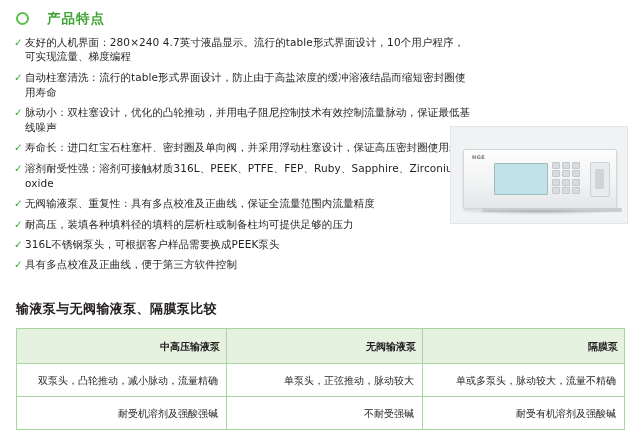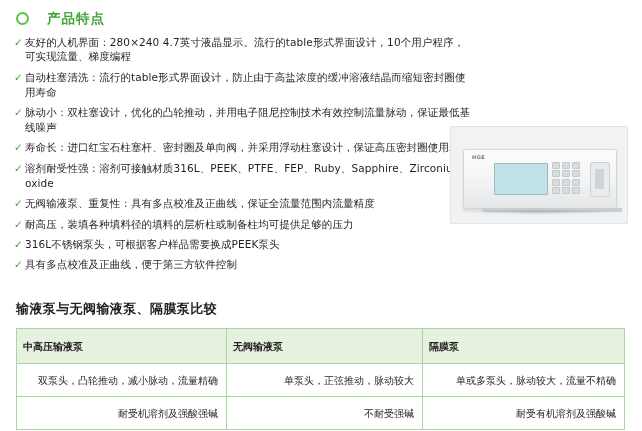--- a/index.html
+++ b/index.html
@@ -188,21 +188,21 @@
     line-height: 1.3;
     padding: 7px 8px;
     text-align: right;
     vertical-align: middle;
     color: #231f20;
     font-weight: normal;
     height: 18px;
   }
   table.cmp thead th {
     background: #e5f2e0;
-    text-align: left;
+    text-align: right;
     font-weight: bold;
     padding: 8px 6px;
   }
   table.cmp col.c1 { width: 210px; }
   table.cmp col.c2 { width: 196px; }
   table.cmp col.c3 { width: 202px; }
 </style>
 </head>
 <body>
 

